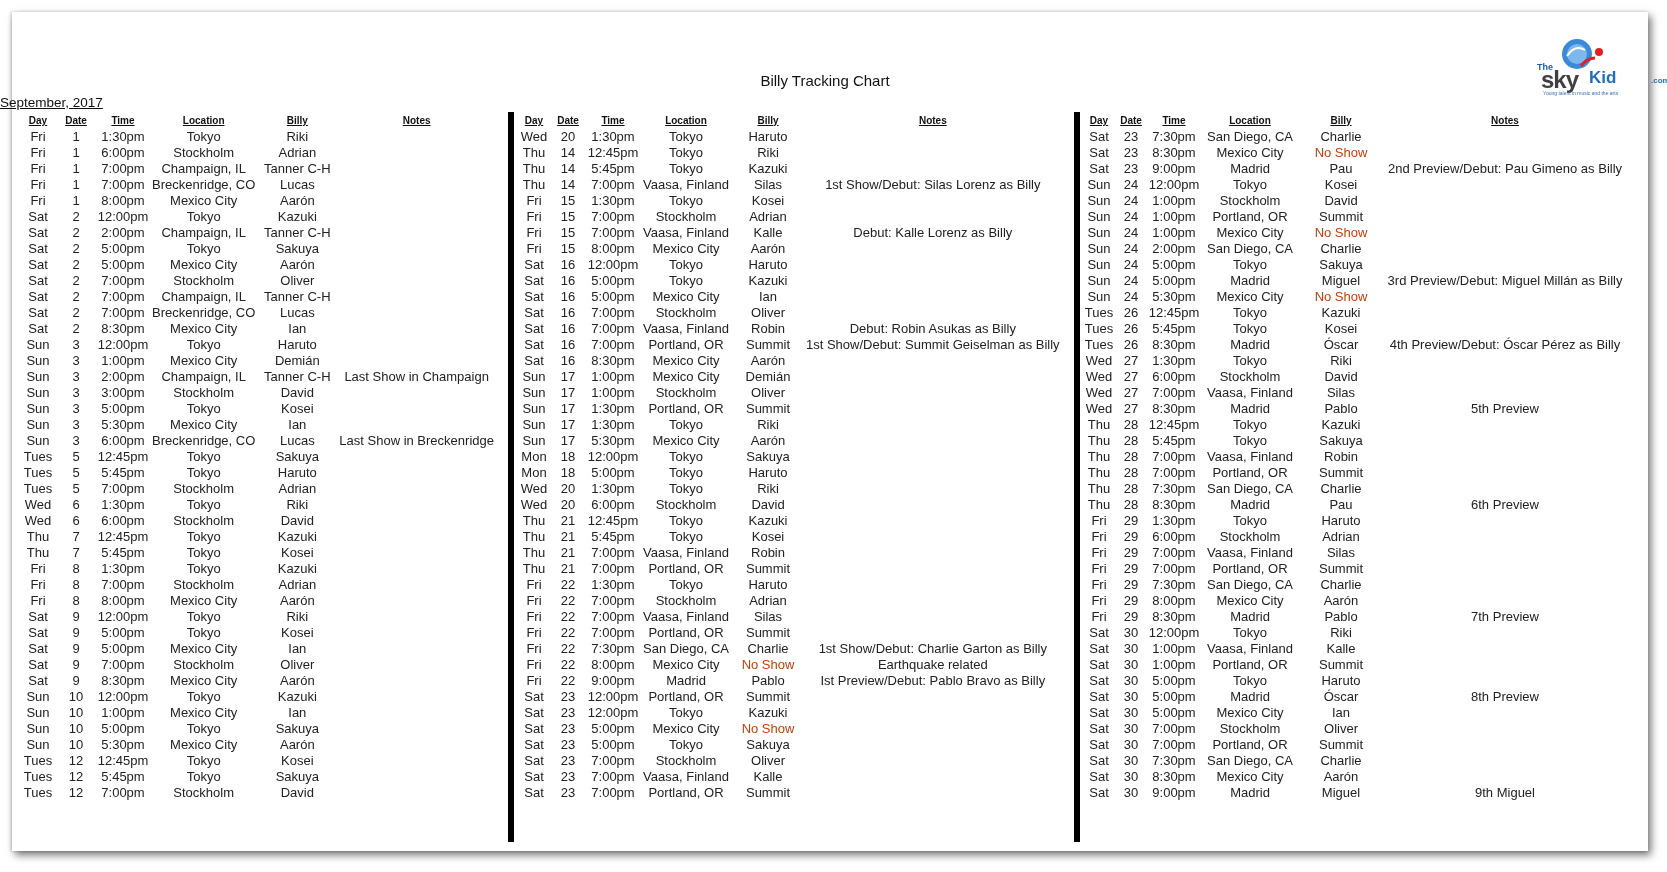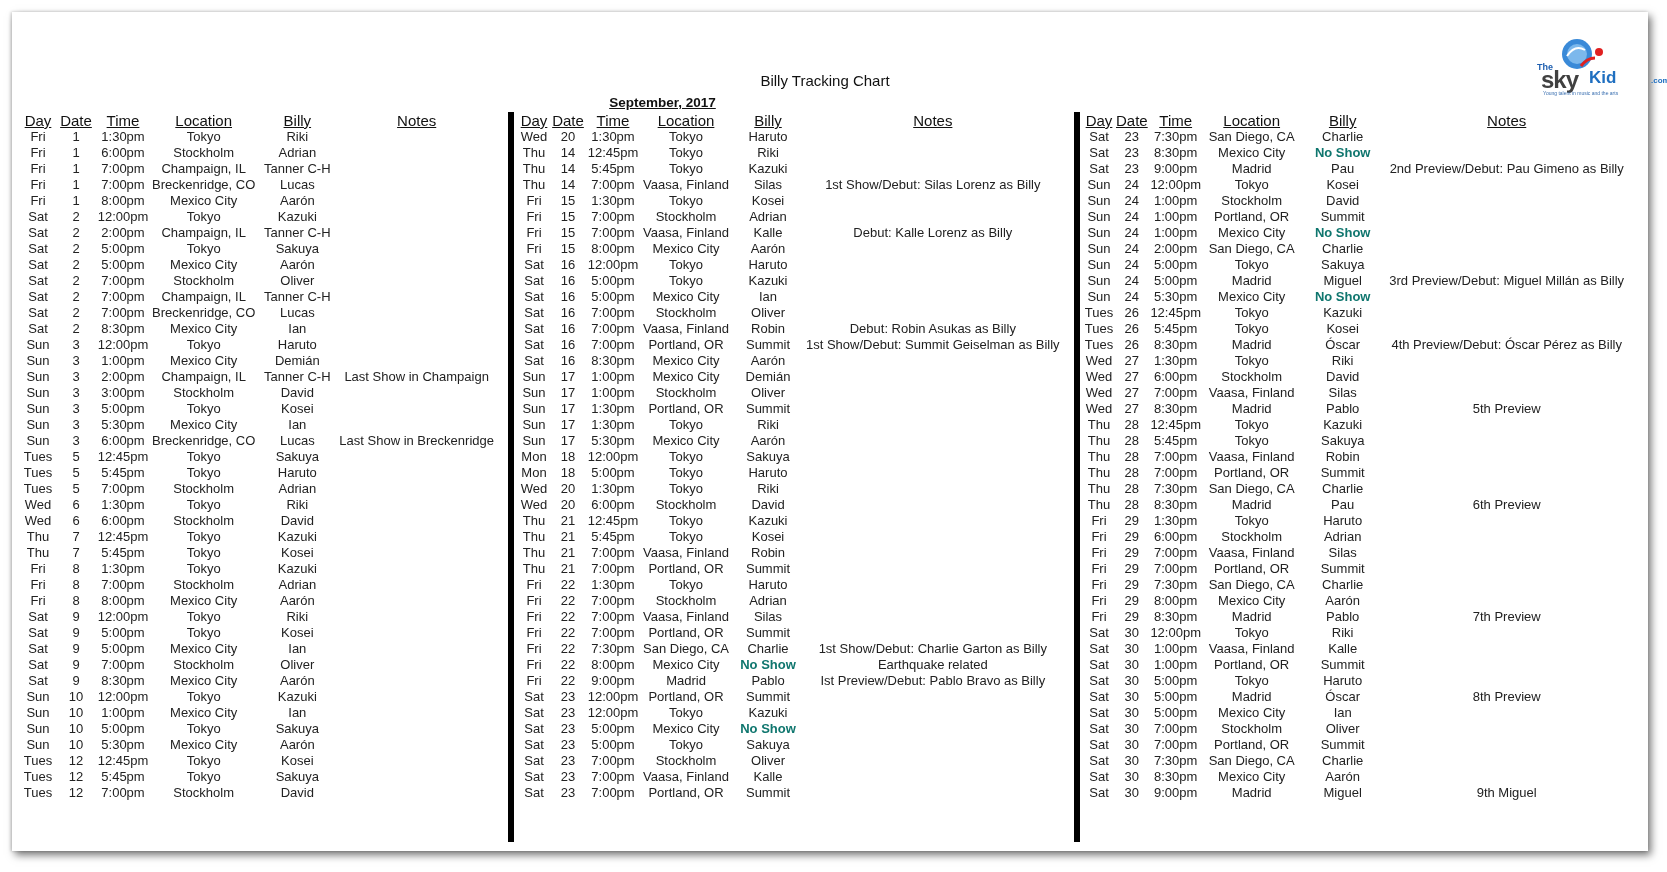--- a/index.html
+++ b/index.html
@@ -10,40 +10,40 @@
   .card {
     position: absolute; left: 12px; top: 12px; width: 1636px; height: 839px;
     background: #fff;
     box-shadow: 3px 4px 8px rgba(0,0,0,0.55), -1px 0 3px rgba(0,0,0,0.2);
   }
   .title {
     position: absolute; left: 0; width: 1650px; top: 72px; text-align: center;
     font-weight: normal; font-size: 15px; color: #111;
   }
   .subtitle {
-    position: absolute; left: 0; width: 1325px; top: 95px; text-align: center;
-    font-weight: bold; font-size: 13.5px; color: #111; text-decoration: underline;
+    position: absolute; left: 0; width: 1325px; top: 95px; 
+    font-weight: normal; font-size: 13.5px; color: #111; text-decoration: underline;
   }
   .logo { position: absolute; left: 1535px; top: 36px; width: 100px; height: 60px; }
   .logo .the { position: absolute; left: 2px; top: 26px; font-size: 9px; font-weight: bold; color: #1f5fb0; }
   .logo .sky { position: absolute; left: 6px; top: 30px; font-size: 24px; font-weight: bold; color: #404040; letter-spacing: -1px; }
   .logo .kid { position: absolute; left: 54px; top: 32px; font-size: 17px; font-weight: bold; color: #1f6fc0; }
   .logo .com { position: absolute; left: 76px; top: 40px; font-size: 8px; font-weight: bold; color: #1f6fc0; padding-left: 40px; }
   .logo .tag { position: absolute; left: 8px; top: 54px; font-size: 5px; color: #3a6fb0; white-space: nowrap; }
   .logo svg { position: absolute; left: 20px; top: 0; }
 
   .section { position: absolute; top: 112px; }
   .sep { position: absolute; top: 112px; width: 6px; height: 730px; background: #000; }
   table { border-collapse: collapse; font-size: 13px; }
   th {
-    font-weight: normal; text-decoration: underline; color: #111; padding: 0; height: 17px;
-    text-align: center; font-size: 15px;
+    font-weight: bold; text-decoration: underline; color: #111; padding: 0; height: 17px;
+    text-align: center; font-size: 10px;
   }
   td { padding: 0; height: 16px; line-height: 16px; text-align: center; color: #222; white-space: nowrap; }
-  td.noshow { font-weight: bold; color: #0f766e; }
+  td.noshow { font-weight: normal; color: #c2410c; }
 </style>
 </head>
 <body>
 
 <div class="card"></div>
 
 <div class="title">Billy Tracking Chart</div>
 <div class="subtitle">September, 2017</div>
 
 <div class="logo">

